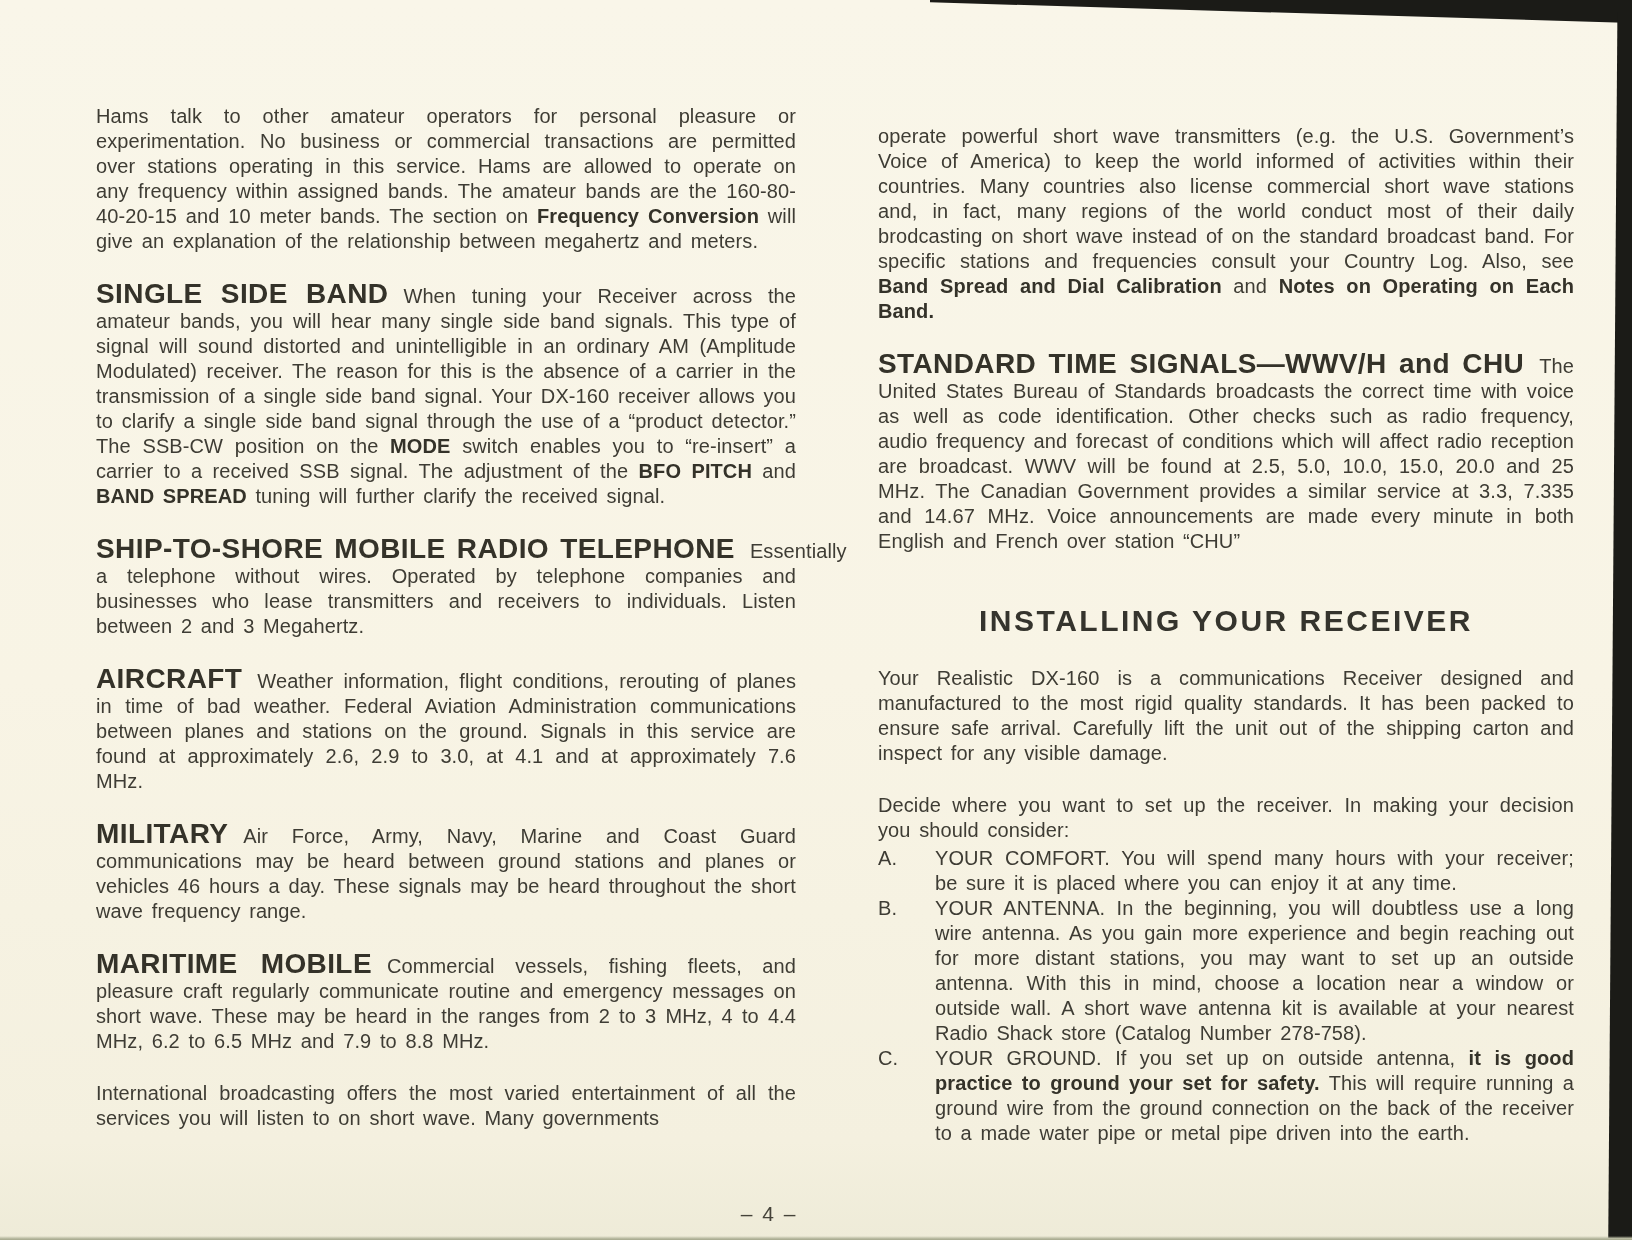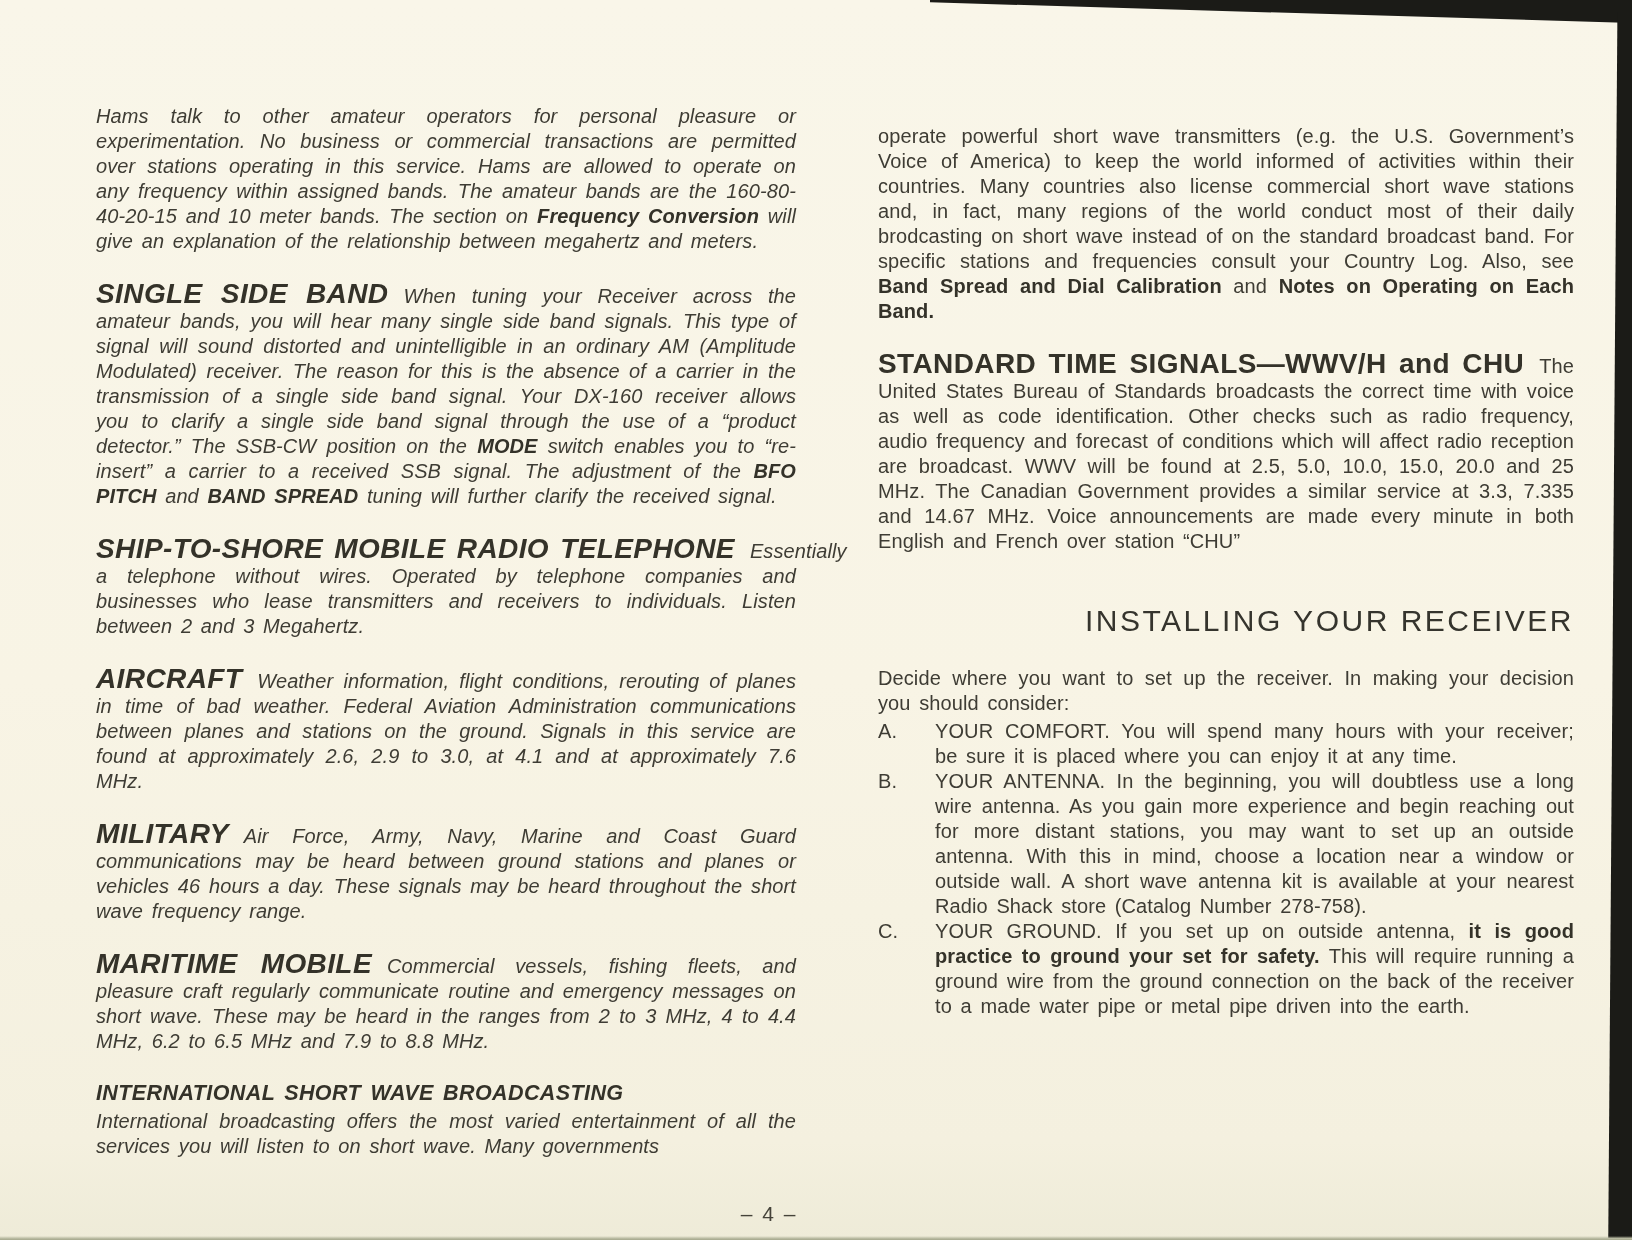--- a/index.html
+++ b/index.html
@@ -26,40 +26,40 @@
     position: absolute; top: 12px; right: 0; width: 27px; height: 1228px;
     background: #1b1b17;
     clip-path: polygon(46% 0, 100% 0, 100% 100%, 12% 100%);
   }
   .bottom-line {
     position: absolute; left: 0; bottom: 0; width: 100%; height: 4px;
     background: linear-gradient(180deg, rgba(150,155,125,0) 0%, #b9bba2 60%, #a3a68b 100%);
   }
   
   .col { position: absolute; text-align: justify; }
-  .col-left  { left: 96px;  top: 104px; width: 700px; font-style: italic; }
+  .col-left  { left: 96px;  top: 104px; width: 700px; }
   .col-right { left: 878px; top: 124px; width: 696px; }
   p.block {
     margin: 0 0 27px 0;
     font-size: 20px; line-height: 25px;
     word-spacing: 3px; letter-spacing: 0.1px;
   }
   .runin {
     font-size: 28px; letter-spacing: 0.4px;
     color: #343229; margin-right: 15px; white-space: nowrap;
   }
   .blockhead {
     display: block; font-size: 21.5px; letter-spacing: 0.4px;
     color: #343229; text-align: left; margin-bottom: 3px;
   }
   .inline-b { color: #343229; }
   .center-head {
     margin: 50px 0 28px 0;
-    font-size: 30px; font-weight: normal; letter-spacing: 2.5px;
-    text-align: right; color: #35342d; white-space: nowrap;
+    font-size: 30px; font-weight: bold; letter-spacing: 2.5px;
+    text-align: center; color: #35342d; white-space: nowrap;
   }
   .decide { margin-bottom: 3px !important; }
   .li {
     position: relative; padding-left: 57px;
     font-size: 20px; line-height: 25px;
     word-spacing: 3px; letter-spacing: 0.1px;
     text-align: justify;
   }
   .li .marker { position: absolute; left: 0; top: 0; }
   .footer {
@@ -83,32 +83,33 @@
     <p class="block"><strong class="runin">SINGLE SIDE BAND</strong><span>When tuning your Receiver across the amateur bands, you will hear many single side band signals. This type of signal will sound distorted and unintelligible in an ordinary AM (Amplitude Modulated) receiver. The reason for this is the absence of a carrier in the transmission of a single side band signal. Your DX-160 receiver allows you to clarify a single side band signal through the use of a “product detector.” The SSB-CW position on the </span><strong class="inline-b">MODE</strong><span> switch enables you to “re-insert” a carrier to a received SSB signal. The adjustment of the </span><strong class="inline-b">BFO PITCH</strong><span> and </span><strong class="inline-b">BAND SPREAD</strong><span> tuning will further clarify the received signal.</span></p>
 
     <p class="block"><strong class="runin">SHIP-TO-SHORE MOBILE RADIO TELEPHONE</strong><span>Essentially a telephone without wires. Operated by telephone companies and businesses who lease transmitters and receivers to individuals. Listen between 2 and 3 Megahertz.</span></p>
 
     <p class="block"><strong class="runin">AIRCRAFT</strong><span>Weather information, flight conditions, rerouting of planes in time of bad weather. Federal Aviation Administration communications between planes and stations on the ground. Signals in this service are found at approximately 2.6, 2.9 to 3.0, at 4.1 and at approximately 7.6 MHz.</span></p>
 
     <p class="block"><strong class="runin">MILITARY</strong><span>Air Force, Army, Navy, Marine and Coast Guard communications may be heard between ground stations and planes or vehicles 46 hours a day. These signals may be heard throughout the short wave frequency range.</span></p>
 
     <p class="block"><strong class="runin">MARITIME MOBILE</strong><span>Commercial vessels, fishing fleets, and pleasure craft regularly communicate routine and emergency messages on short wave. These may be heard in the ranges from 2 to 3 MHz, 4 to 4.4 MHz, 6.2 to 6.5 MHz and 7.9 to 8.8 MHz.</span></p>
 
-    <p class="block"><strong class="blockhead">INTERNATIONAL SHORT WAVE BROADCASTING</strong><span>International broadcasting offers the most varied entertainment of all the services you will listen to on short wave. Many governments</span></p>
+    <p class="block"><span>International broadcasting offers the most varied entertainment of all the services you will listen to on short wave. Many governments</span></p>
 
   </div>
 
   <div class="col col-right">
 
     <p class="block"><span>operate powerful short wave transmitters (e.g. the U.S. Government’s Voice of America) to keep the world informed of activities within their countries. Many countries also license commercial short wave stations and, in fact, many regions of the world conduct most of their daily brodcasting on short wave instead of on the standard broadcast band. For specific stations and frequencies consult your Country Log. Also, see </span><strong class="inline-b">Band Spread and Dial Calibration</strong><span> and </span><strong class="inline-b">Notes on Operating on Each Band.</strong></p>
 
     <p class="block"><strong class="runin">STANDARD TIME SIGNALS—WWV/H and CHU</strong><span>The United States Bureau of Standards broadcasts the correct time with voice as well as code identification. Other checks such as radio frequency, audio frequency and forecast of conditions which will affect radio reception are broadcast. WWV will be found at 2.5, 5.0, 10.0, 15.0, 20.0 and 25 MHz. The Canadian Government provides a similar service at 3.3, 7.335 and 14.67 MHz. Voice announcements are made every minute in both English and French over station “CHU”</span></p>
 
     <h1 class="center-head">INSTALLING YOUR RECEIVER</h1>
 
+    <p class="block">Your Realistic DX-160 is a communications Receiver designed and manufactured to the most rigid quality standards. It has been packed to ensure safe arrival. Carefully lift the unit out of the shipping carton and inspect for any visible damage.</p>
 
     <p class="block decide">Decide where you want to set up the receiver. In making your decision you should consider:</p>
 
     <div class="li"><span class="marker">A.</span><span>YOUR COMFORT. You will spend many hours with your receiver; be sure it is placed where you can enjoy it at any time.</span></div>
 
     <div class="li"><span class="marker">B.</span><span>YOUR ANTENNA. In the beginning, you will doubtless use a long wire antenna. As you gain more experience and begin reaching out for more distant stations, you may want to set up an outside antenna. With this in mind, choose a location near a window or outside wall. A short wave antenna kit is available at your nearest Radio Shack store (Catalog Number 278-758).</span></div>
 
     <div class="li"><span class="marker">C.</span><span>YOUR GROUND. If you set up on outside antenna, </span><strong class="inline-b">it is good practice to ground your set for safety.</strong><span> This will require running a ground wire from the ground connection on the back of the receiver to a made water pipe or metal pipe driven into the earth.</span></div>
 
   </div>

